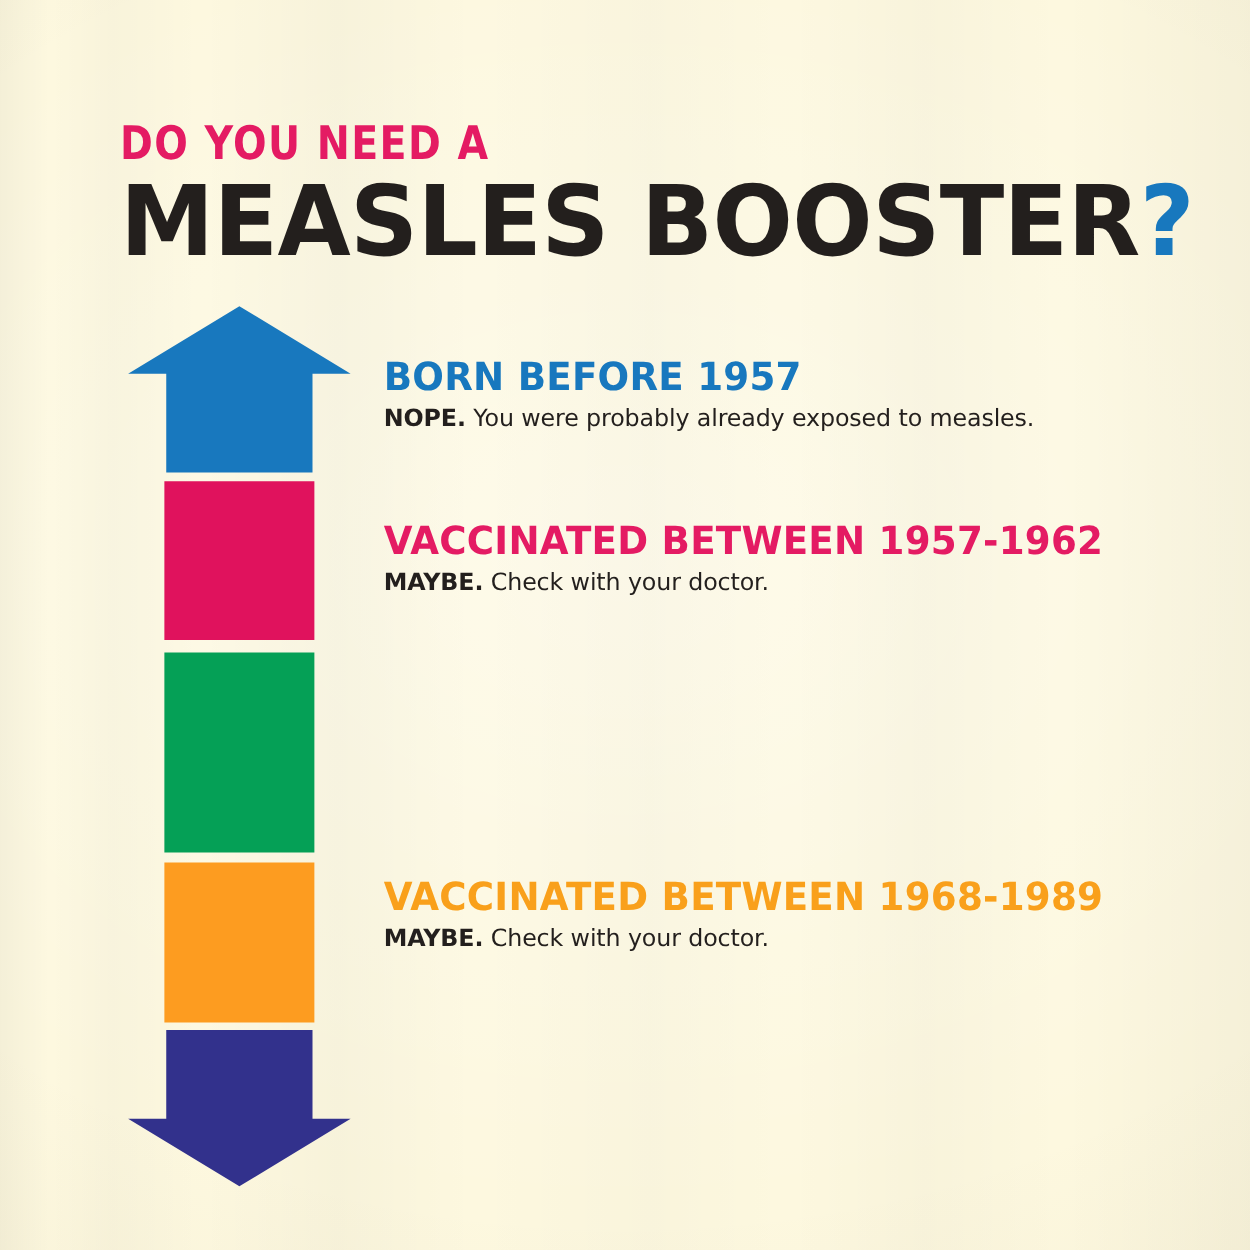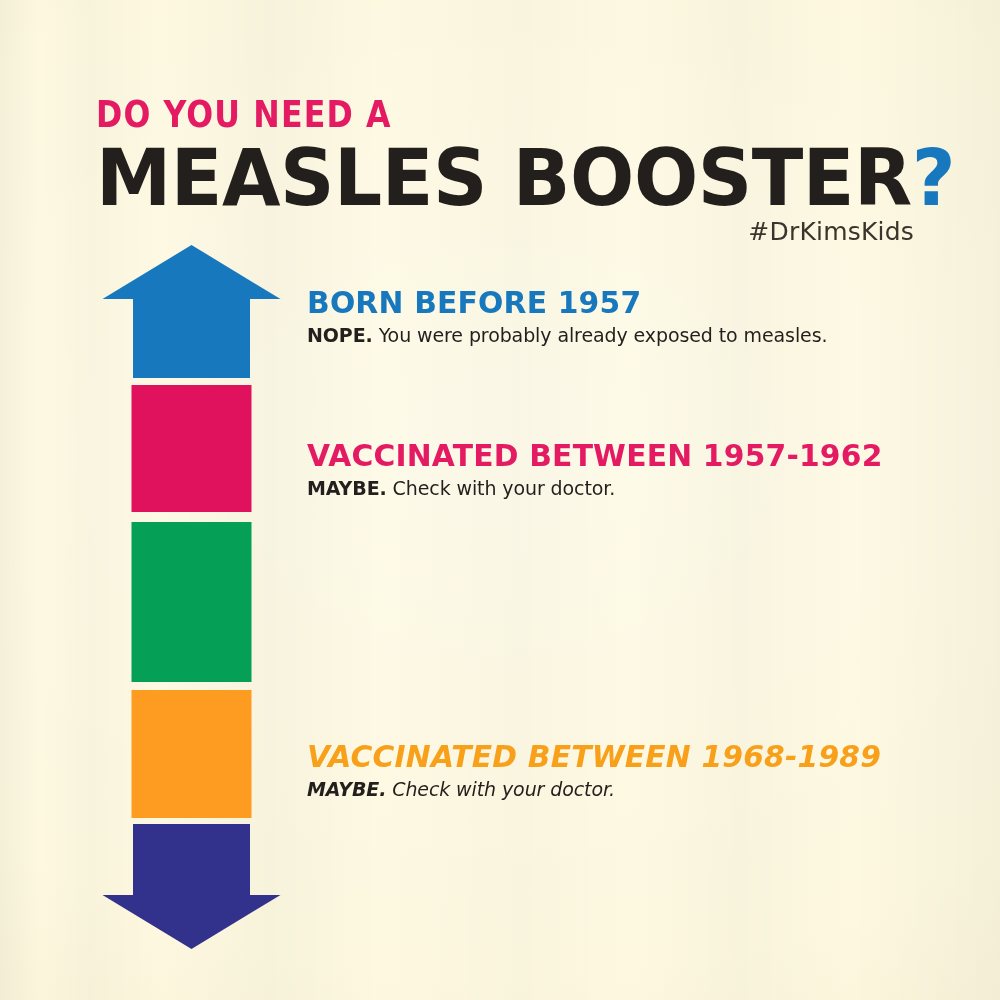--- a/index.html
+++ b/index.html
@@ -124,44 +124,43 @@
     color: #231f1d;
     font-family: "DejaVu Sans", sans-serif;
     font-weight: 400;
     letter-spacing: -0.1px;
   }
   .row-body .lead {
     font-weight: 700;
   }
 
   #row-0 { top: 286px; }
-  #row-1 { top: 439px; }
+  #row-1 { top: 417px; }
   #row-2 { top: 551px; }
-  #row-3 { top: 740px; font-style: italic; }
+  #row-3 { top: 702px; }
   #row-4 { top: 835px; }
 
   #row-0 .row-heading { color: #1878be; }
   #row-1 .row-heading { color: #e41b63; }
   #row-2 .row-heading { color: #07a056; }
   #row-3 .row-heading { color: #f9a01b; }
   #row-4 .row-heading { color: #32318c; }
 </style>
 </head>
 <body>
 
 <div id="poster" style="background: rgb(253, 248, 223);">
 
   <div id="paper-texture"></div>
 
   <div id="heading-block">
     <div class="kicker" style="color: rgb(228, 27, 99);">DO YOU NEED A</div>
     <div class="maintitle" style="color: rgb(35, 31, 29);"><span>MEASLES BOOSTER</span><span class="qmark" style="color: rgb(24, 120, 190);">?</span></div>
   </div>
 
-  <div id="handle">#DrKimsKids</div>
 
   <svg id="arrow-graphic" viewBox="0 0 200 716" preserveAspectRatio="none">
 
     <path fill="#1878be" d="M 95.5 9 L 184.5 63 L 184.5 63 L 154 63 L 154 142 L 37 142 L 37 63 L 6.5 63 Z"></path>
 
     <rect x="35.5" y="149" width="120" height="127" fill="#e0125d"></rect>
 
     <rect x="35.5" y="286" width="120" height="160" fill="#05a056"></rect>
 
     <rect x="35.5" y="454" width="120" height="128" fill="#fd9c20"></rect>

